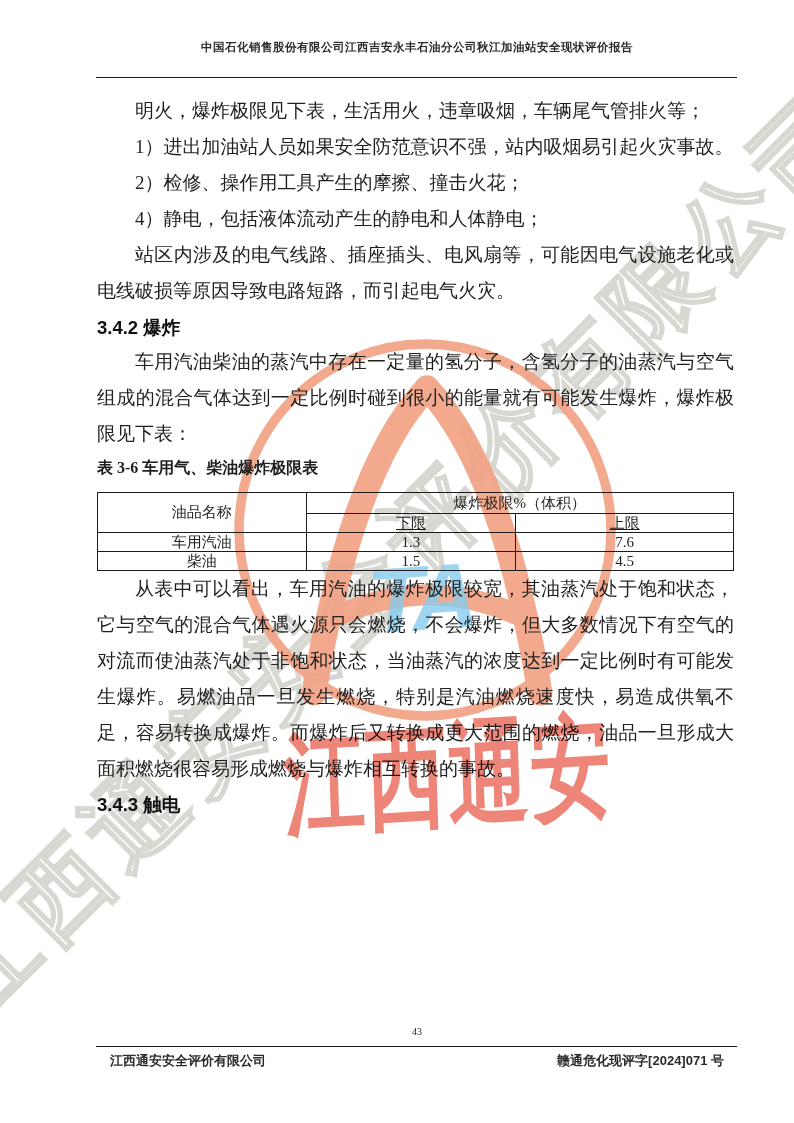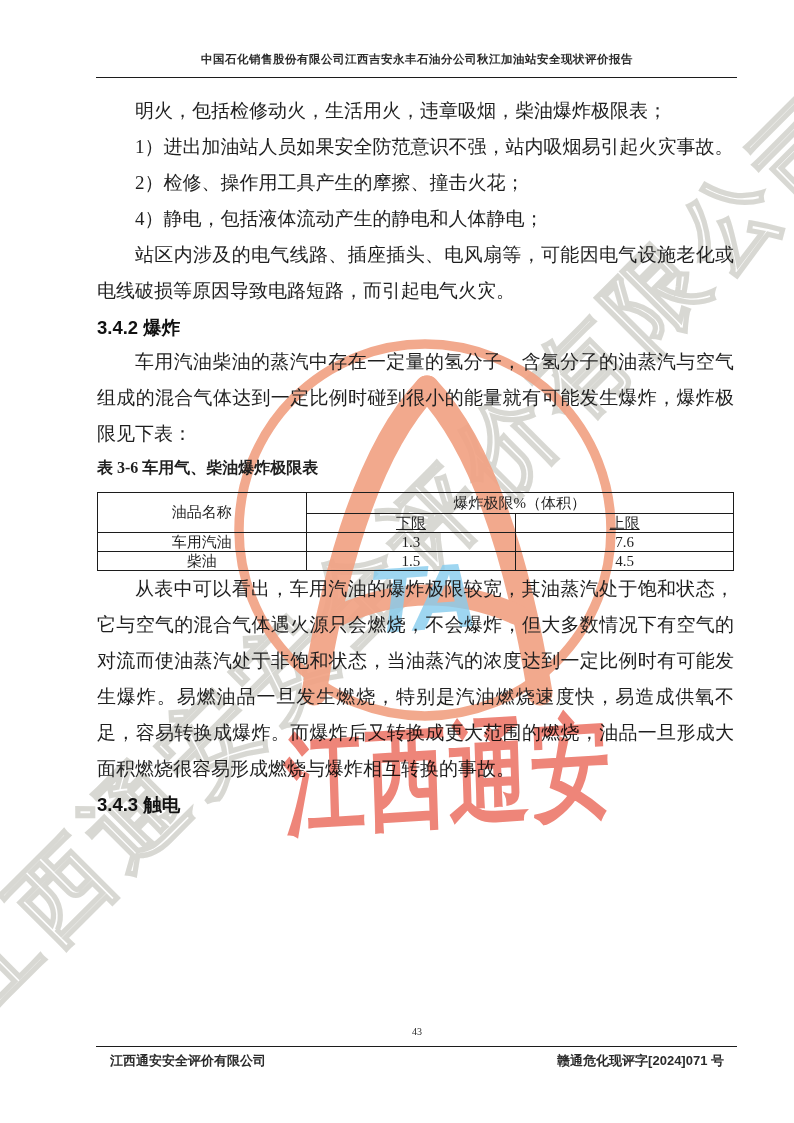--- a/index.html
+++ b/index.html
@@ -30,21 +30,21 @@
   .wm-red{
     position:absolute;left:282px;top:724px;z-index:3;
     font-family:"Liberation Sans","DejaVu Sans",sans-serif;
     font-weight:bold;font-size:112px;line-height:1.1;letter-spacing:2px;
     color:#e2331f;opacity:.6;white-space:nowrap;
     transform:scaleX(.72) rotate(-2.5deg);transform-origin:left top;
     mix-blend-mode:multiply;pointer-events:none;
   }
   
   .header{
-    position:absolute;top:52px;left:97px;width:640px;z-index:2;
+    position:absolute;top:40px;left:97px;width:640px;z-index:2;
     text-align:center;font-family:"Liberation Sans","DejaVu Sans",sans-serif;
     font-weight:bold;font-size:11.5px;letter-spacing:.5px;color:#2b2b2b;
   }
   .header-rule{
     position:absolute;top:77px;left:96px;width:641px;z-index:2;
     border-top:1.6px solid #1c1c1c;
   }
   
   .content{
     position:absolute;top:93px;left:97px;width:637px;z-index:2;
@@ -103,21 +103,21 @@
   </svg>
 
   <div class="wm-blue">TA</div>
 
   <div class="wm-red">江西通安</div>
 
   <div class="header">中国石化销售股份有限公司江西吉安永丰石油分公司秋江加油站安全现状评价报告</div>
   <div class="header-rule"></div>
 
   <div class="content">
-    <p>明火，包括检修动火，生活用火，违章吸烟，柴油爆炸极限表；</p>
+    <p>明火，爆炸极限见下表，生活用火，违章吸烟，车辆尾气管排火等；</p>
     <p>1）进出加油站人员如果安全防范意识不强，站内吸烟易引起火灾事故。</p>
     <p>2）检修、操作用工具产生的摩擦、撞击火花；</p>
     <p>4）静电，包括液体流动产生的静电和人体静电；</p>
     <p>站区内涉及的电气线路、插座插头、电风扇等，可能因电气设施老化或电线破损等原因导致电路短路，而引起电气火灾。</p>
 
     <h3>3.4.2 爆炸</h3>
     <p>车用汽油柴油的蒸汽中存在一定量的氢分子，含氢分子的油蒸汽与空气组成的混合气体达到一定比例时碰到很小的能量就有可能发生爆炸，爆炸极限见下表：</p>
 
     <p class="table-title">表 3-6 车用气、柴油爆炸极限表</p>
 

